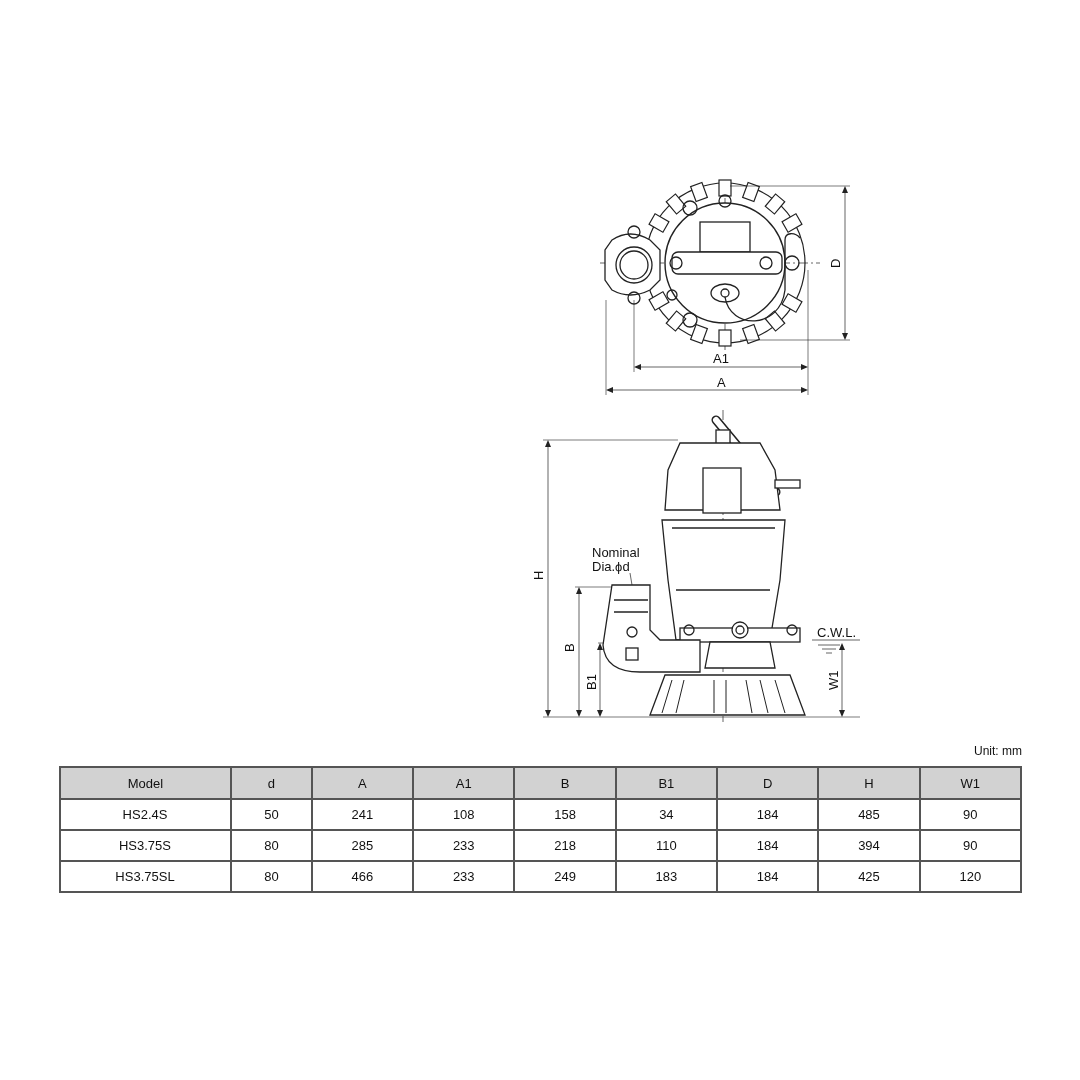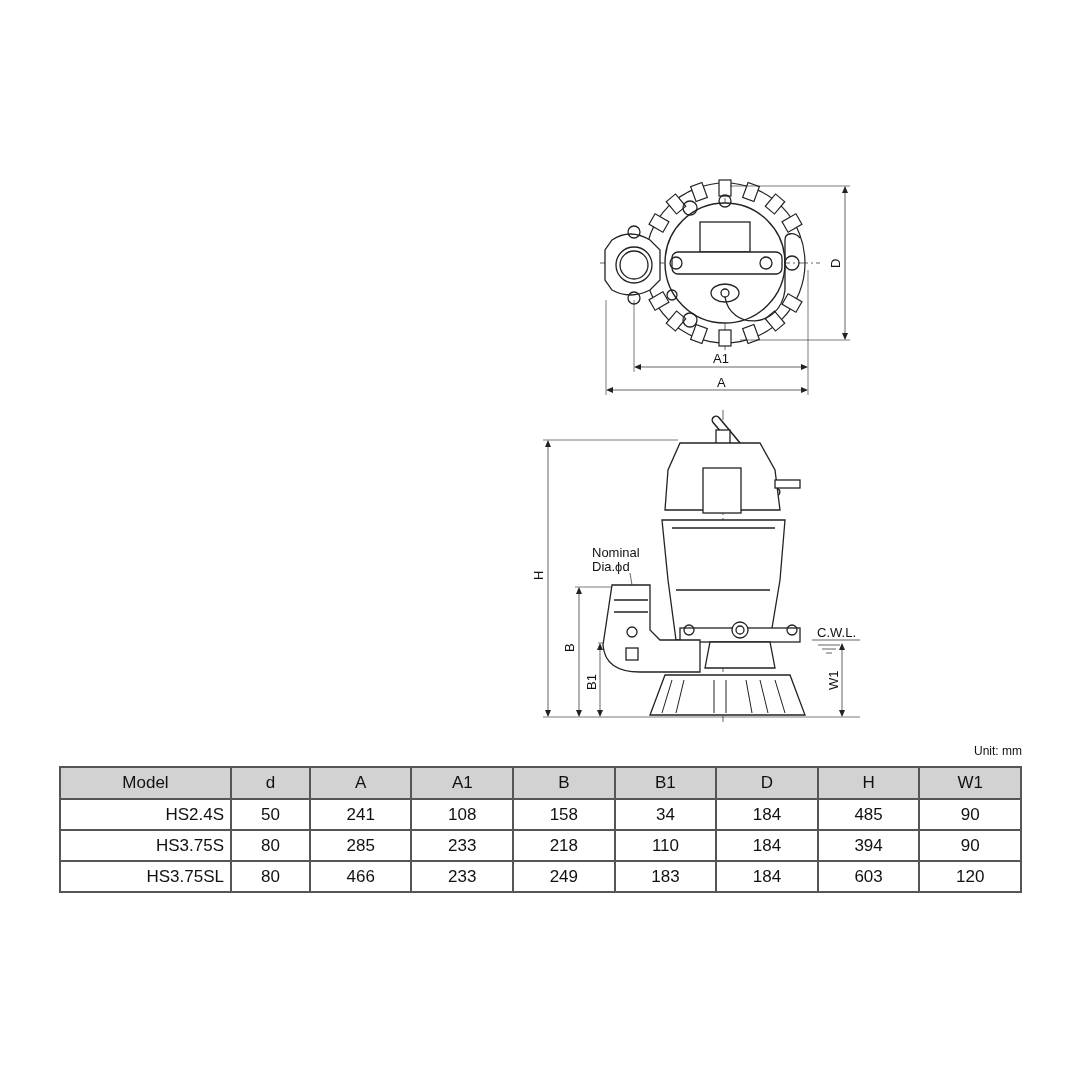--- a/index.html
+++ b/index.html
@@ -1,22 +1,22 @@
 <!DOCTYPE html>
 <html><head>
 <meta charset="utf-8">
 <style>
   html,body{margin:0;padding:0;background:#fff;}
   body{width:1080px;height:1080px;position:relative;overflow:hidden;font-family:"Liberation Sans",sans-serif;color:#111;}
   .drawing{position:absolute;left:0;top:0;width:1080px;height:740px;}
   .unit{position:absolute;right:58px;top:744px;font-size:12px;color:#111;}
-  table.spec{position:absolute;left:59px;top:766px;width:963px;border-collapse:collapse;font-size:17px;}
+  table.spec{position:absolute;left:59px;top:766px;width:963px;border-collapse:collapse;font-size:13px;}
   table.spec th, table.spec td{border:2px solid #555;height:29px;padding:0 6px;text-align:center;font-weight:normal;}
   table.spec th{background:#d2d2d2;height:30px;}
-  table.spec td.model{text-align:right;padding-left:5px;}
+  table.spec td.model{text-align:center;padding-left:5px;}
   .lbl{font-family:"Liberation Sans",sans-serif;font-size:13px;fill:#111;}
 </style>
 </head>
 <body>
 
 <svg class="drawing" viewBox="0 0 1080 740" xmlns="http://www.w3.org/2000/svg">
 
   <g stroke="#222" fill="none" stroke-width="1.3">
 
     <line x1="600" y1="263" x2="820" y2="263" stroke-dasharray="10 3 2 3" stroke-width="0.7"></line>
@@ -190,17 +190,17 @@
       <td>90</td>
     </tr>
     <tr>
       <td class="model">HS3.75SL</td>
       <td>80</td>
       <td>466</td>
       <td>233</td>
       <td>249</td>
       <td>183</td>
       <td>184</td>
-      <td>603</td>
+      <td>425</td>
       <td>120</td>
     </tr>
   </tbody>
 </table>
 
 </body></html>

